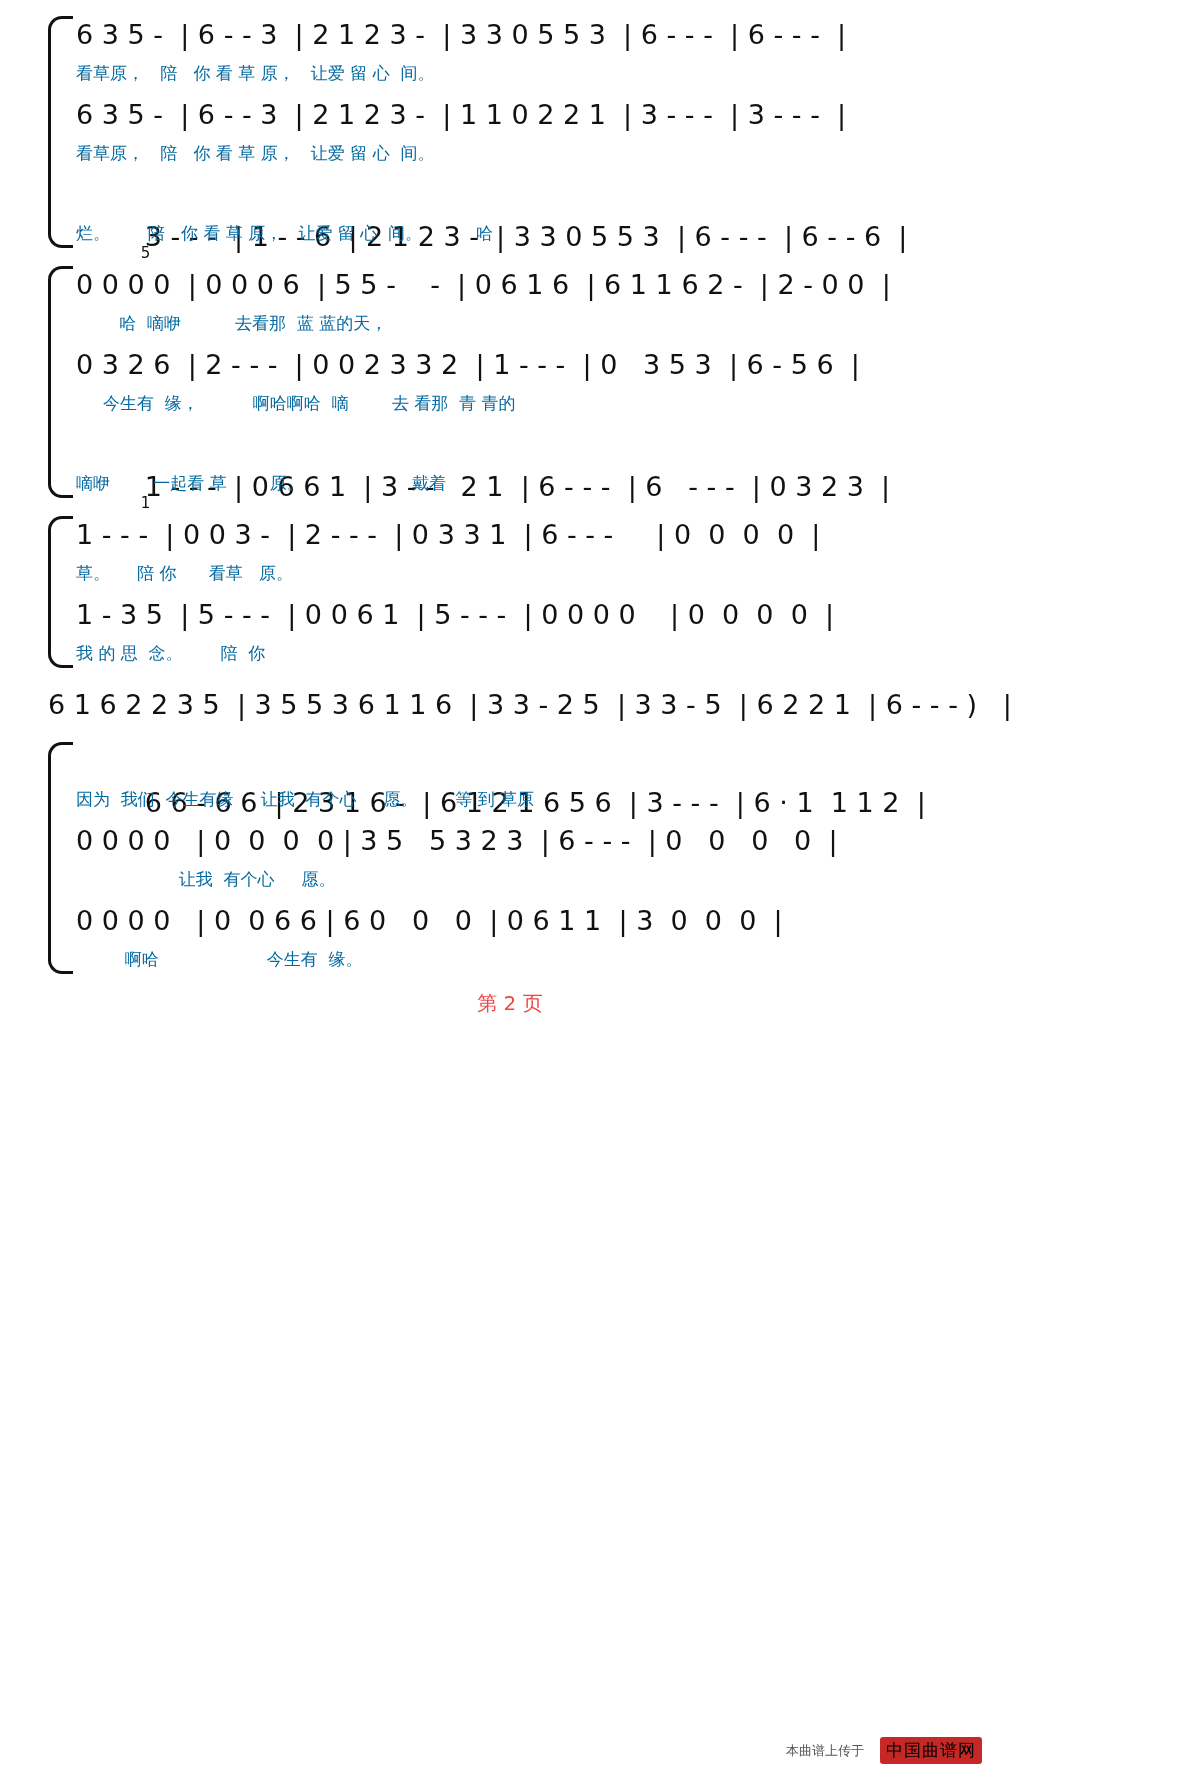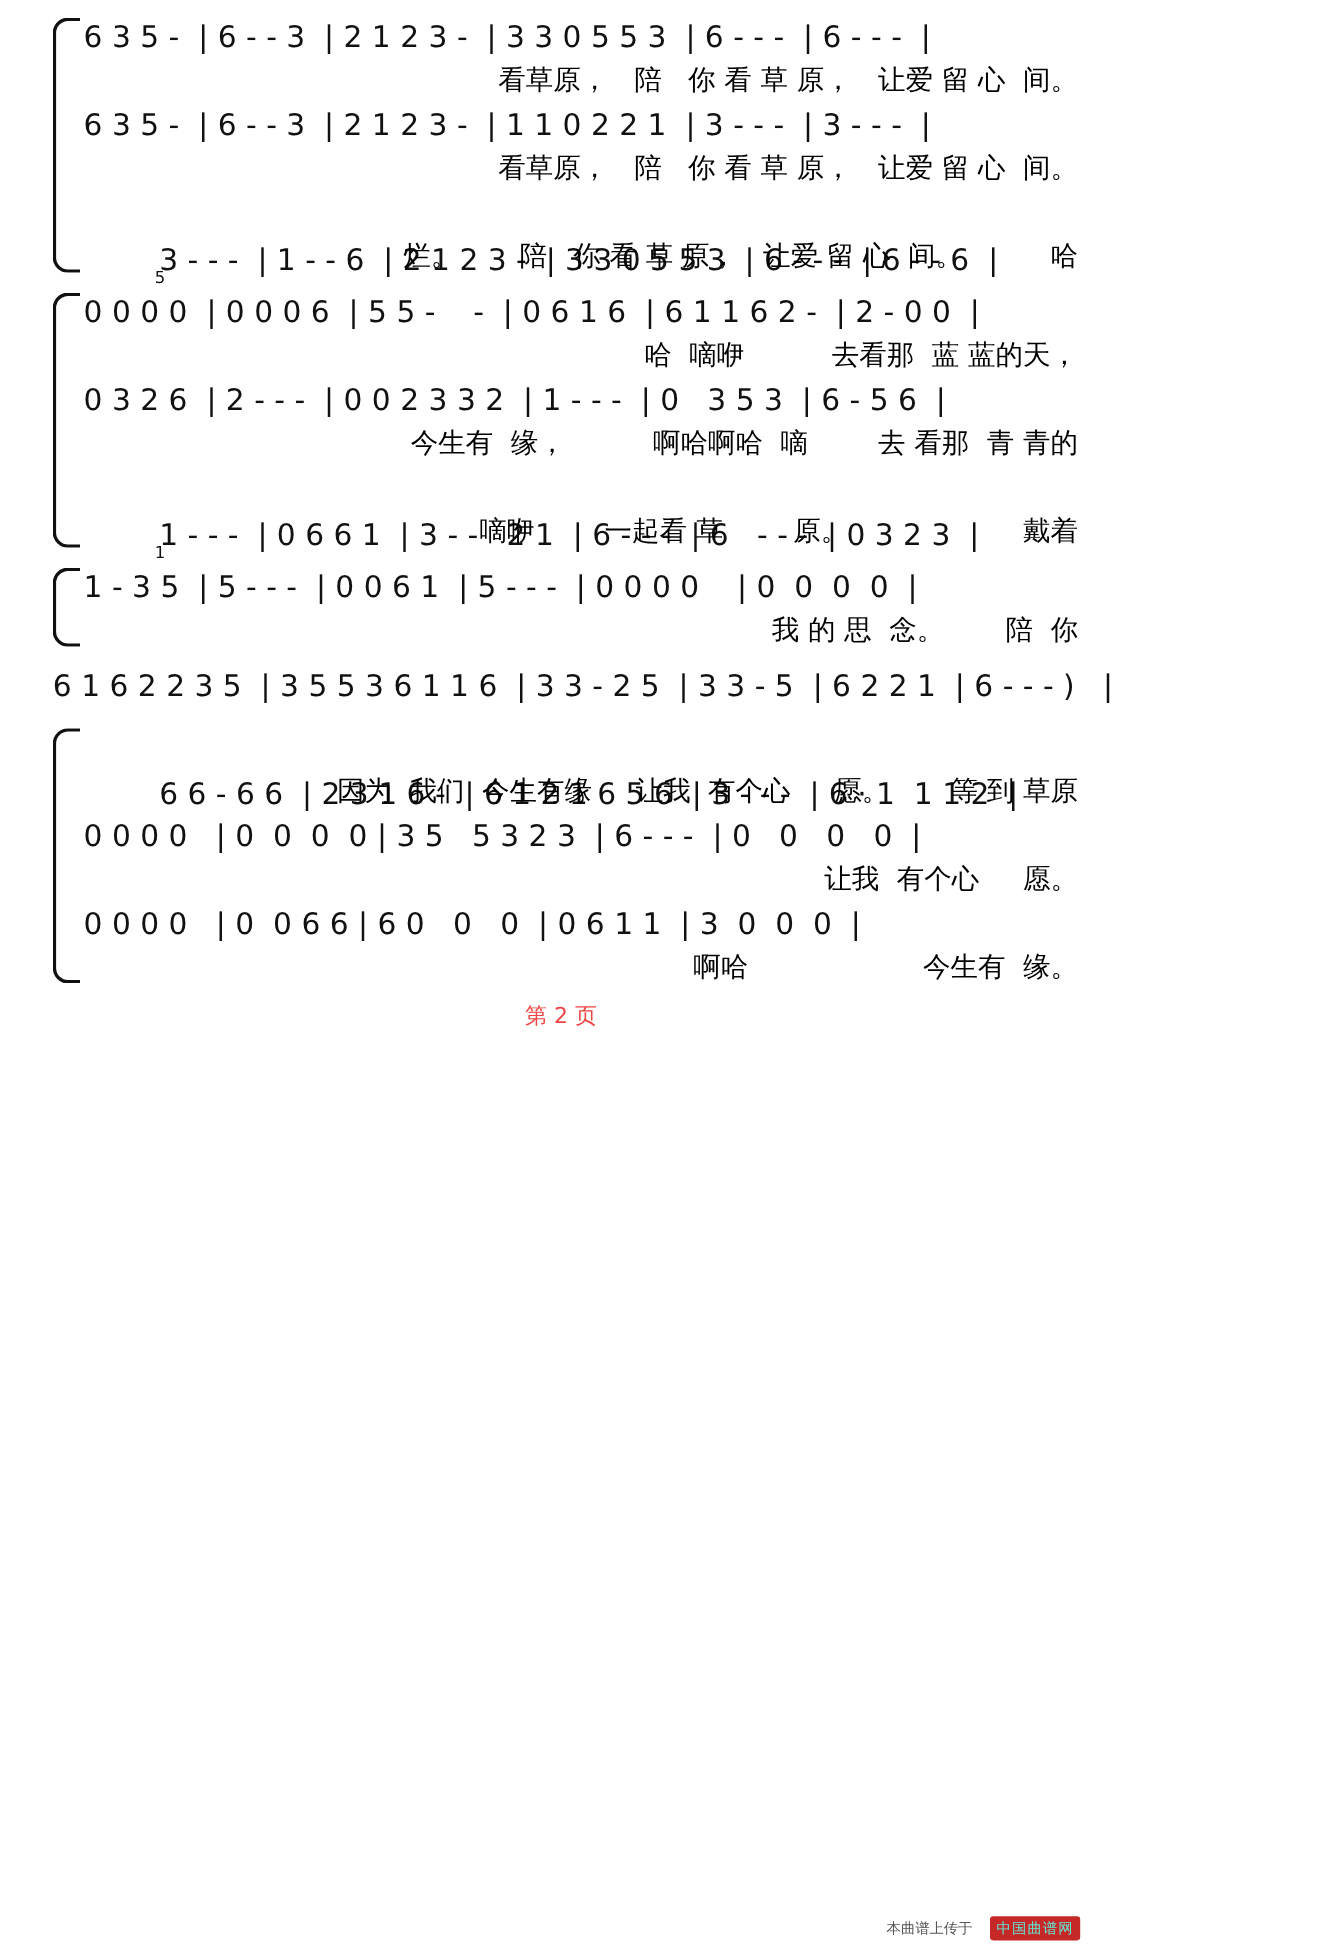--- a/index.html
+++ b/index.html
@@ -38,26 +38,25 @@
     font-family:"DejaVu Sans","Liberation Sans",sans-serif;
     font-size:27px;
     letter-spacing:0px;
     white-space:pre;
     height:42px;
     line-height:42px;
     color:#111;
   }
   .lyrrow{
     position:relative;
-    font-size:25px;
+    font-size:17px;
     white-space:pre;
     height:34px;
     line-height:34px;
-    color:#000000;
-    text-align:right;
+    color:#0369a1;
   }
   
   .segno{
     position:relative;
     display:inline-block;
     width:0;
   }
   .segno span{
     position:absolute;
     top:-14px; left:-4px;
@@ -77,23 +76,23 @@
     color:#555;
     display:flex;
     align-items:center;
     gap:16px;
     margin-left:28px;
   }
   .credit .logo{
     display:inline-block;
     padding:2px 6px;
     background:#c62828;
-    color:#5eead4;
+    color:#000000;
     border-radius:3px;
-    font-size:13px;
+    font-size:17px;
     letter-spacing:1px;
   }
   .longline{ margin-left:-28px; }
 </style>
 </head>
 <body>
 
 <div class="page">
 
   <div class="system">
@@ -128,20 +127,24 @@
       <div class="numrow">
         <span class="segno"><span>1</span></span><span>1 - - -  | 0 6 6 1  | 3 - -   2 1  | 6 - - -  | 6   - - -  | 0 3 2 3  |</span>
       </div>
       <div class="lyrrow">嘀咿        一起看 草        原。                    戴着</div>
     </div>
   </div>
 
   <div class="system">
     <div class="bracket"></div>
     <div class="staff">
+      <div class="numrow">1 - - -  | 0 0 3 -  | 2 - - -  | 0 3 3 1  | 6 - - -     | 0  0  0  0  |</div>
+      <div class="lyrrow">草。     陪 你      看草   原。</div>
+    </div>
+    <div class="staff">
       <div class="numrow">1 - 3 5  | 5 - - -  | 0 0 6 1  | 5 - - -  | 0 0 0 0    | 0  0  0  0  |</div>
       <div class="lyrrow">我 的 思  念。       陪  你</div>
     </div>
   </div>
 
   <div class="system">
 
     <div class="staff longline">
       <div class="numrow">6 1 6 2 2 3 5  | 3 5 5 3 6 1 1 6  | 3 3 - 2 5  | 3 3 - 5  | 6 2 2 1  | 6 - - - )   |</div>
     </div>

